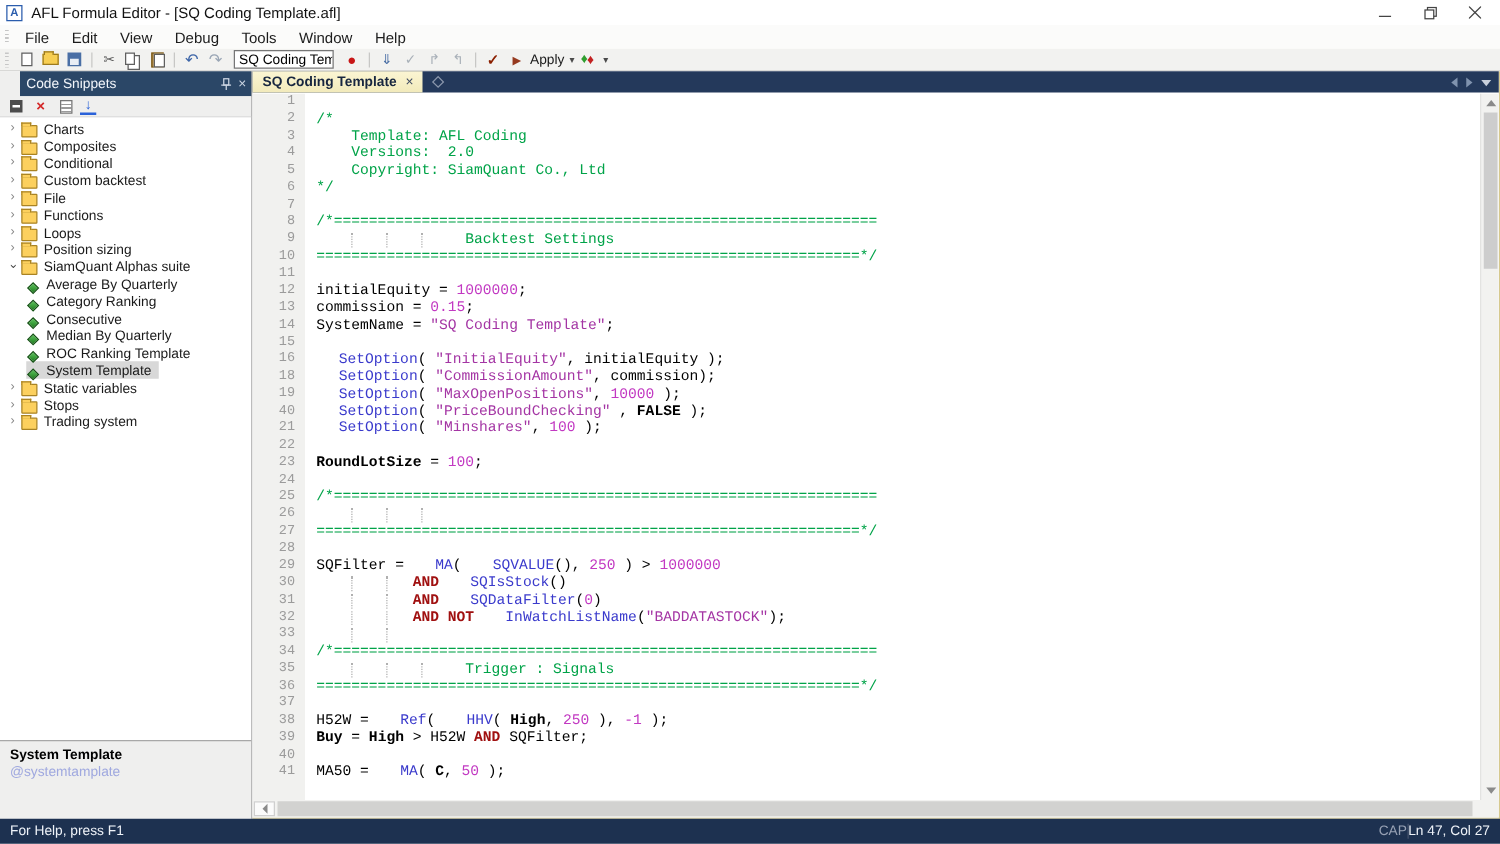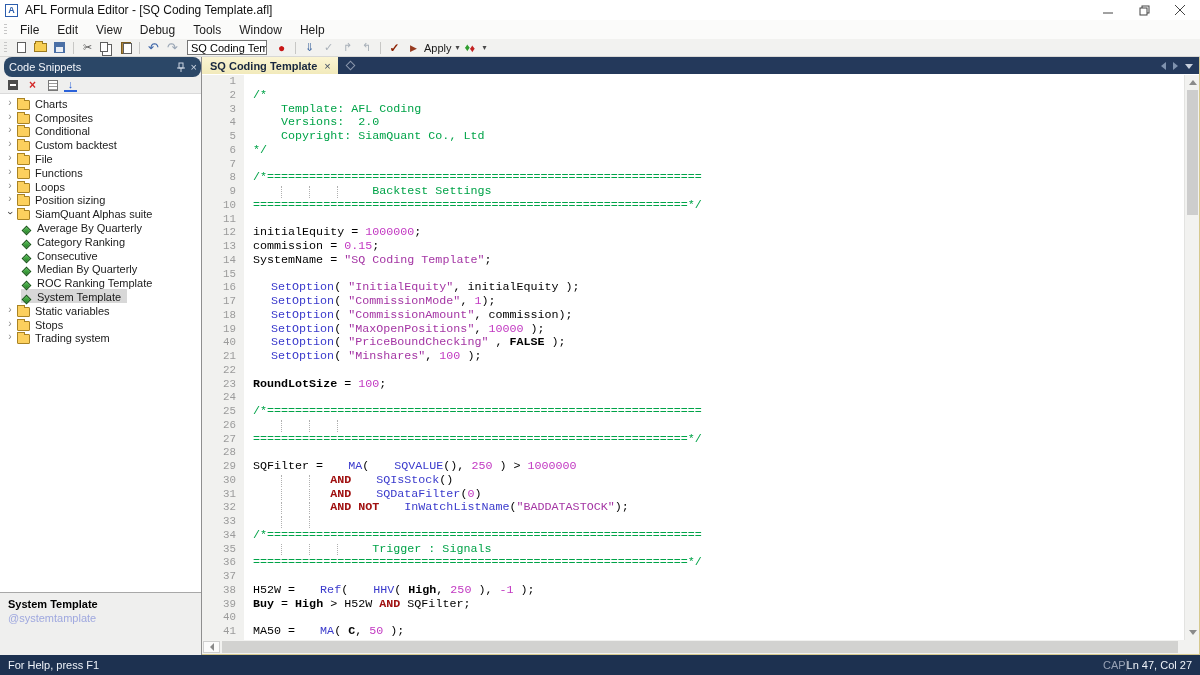--- a/index.html
+++ b/index.html
@@ -36,22 +36,22 @@
   .i-paste::after { content:""; position:absolute; right:-2px; bottom:-1px; width:7px; height:9px; background:#fff; border:1px solid #5f5f5f; }
   .combo { width:80px; height:15px; border:1px solid #767676; background:#fff; font-size:11px;
            font-family:"Liberation Sans", sans-serif; padding:0 0 0 3px; margin:0 4px; }
   .caret { font-size:8px; color:#4a4a4a; margin:0 2px; }
   .applytxt { font-size:11px; color:#1a1a1a; }
   .gem2 { position:relative; width:15px; height:14px; }
   .gem2 b { position:absolute; font-size:11px; line-height:11px; }
 
   
   .sidebar { position:absolute; left:0; top:57px; width:202px; height:598px; background:#efefee; border-right:1px solid #8f8f8f; }
-  .sn-header { position:absolute; top:0; left:4px; right:0; height:20px; background:var(--panel_header_bg);
-               color:#f2f5fa; font-size:11px; display:flex; align-items:center; padding:0 5px;border-radius:8px; }
+  .sn-header { position:absolute; top:0; left:16px; right:0; height:20px; background:var(--panel_header_bg);
+               color:#f2f5fa; font-size:11px; display:flex; align-items:center; padding:0 5px; }
   .sn-hbtns { position:absolute; right:4px; top:0; height:20px; display:flex; align-items:center; gap:6px; color:#cdd6e3; }
   .sn-tools { position:absolute; top:20px; left:0; right:0; height:17px; background:#efefee; border-bottom:1px solid #dadada;
               display:flex; align-items:center; padding-left:4px; gap:3px; }
   .ic { width:17px; height:14px; display:flex; align-items:center; justify-content:center; font-size:11px; }
   .ic-col { width:10px; height:10px; background:#4c4c4c; position:relative; }
   .ic-col::after { content:""; position:absolute; left:2px; right:2px; top:4px; height:2px; background:#fff; }
   .ic-props { width:10px; height:11px; border:1px solid #777; background:repeating-linear-gradient(#fff 0 2px, #9a9a9a 2px 3px); }
   .sn-tree { position:absolute; top:37px; left:0; right:0; height:498px; background:#fff; padding-top:2px; overflow:hidden; }
   .trow { display:flex; align-items:center; height:13.8px; padding-left:5px; font-size:11px; color:#1a1a1a; }
   .trow.leaf { padding-left:21px; }
@@ -419,24 +419,20 @@
         </div>
         <div class="ln">
           <span class="num">15</span>
           <span class="txt"></span>
         </div>
         <div class="ln">
           <span class="num">16</span>
           <span class="txt"><span class="tk-f">SetOption</span><span class="tk-p">( </span><span class="tk-s">"InitialEquity"</span><span class="tk-p">, initialEquity );</span></span>
         </div>
         <div class="ln">
-          <span class="num">17</span>
-          <span class="txt"><span class="tk-f">SetOption</span><span class="tk-p">( </span><span class="tk-s">"CommissionMode"</span><span class="tk-p">, </span><span class="tk-m">1</span><span class="tk-p">);</span></span>
-        </div>
-        <div class="ln">
           <span class="num">18</span>
           <span class="txt"><span class="tk-f">SetOption</span><span class="tk-p">( </span><span class="tk-s">"CommissionAmount"</span><span class="tk-p">, commission);</span></span>
         </div>
         <div class="ln">
           <span class="num">19</span>
           <span class="txt"><span class="tk-f">SetOption</span><span class="tk-p">( </span><span class="tk-s">"MaxOpenPositions"</span><span class="tk-p">, </span><span class="tk-m">10000</span><span class="tk-p"> );</span></span>
         </div>
         <div class="ln">
           <span class="num">40</span>
           <span class="txt"><span class="tk-f">SetOption</span><span class="tk-p">( </span><span class="tk-s">"PriceBoundChecking"</span><span class="tk-p"> , </span><span class="tk-k">FALSE</span><span class="tk-p"> );</span></span>

